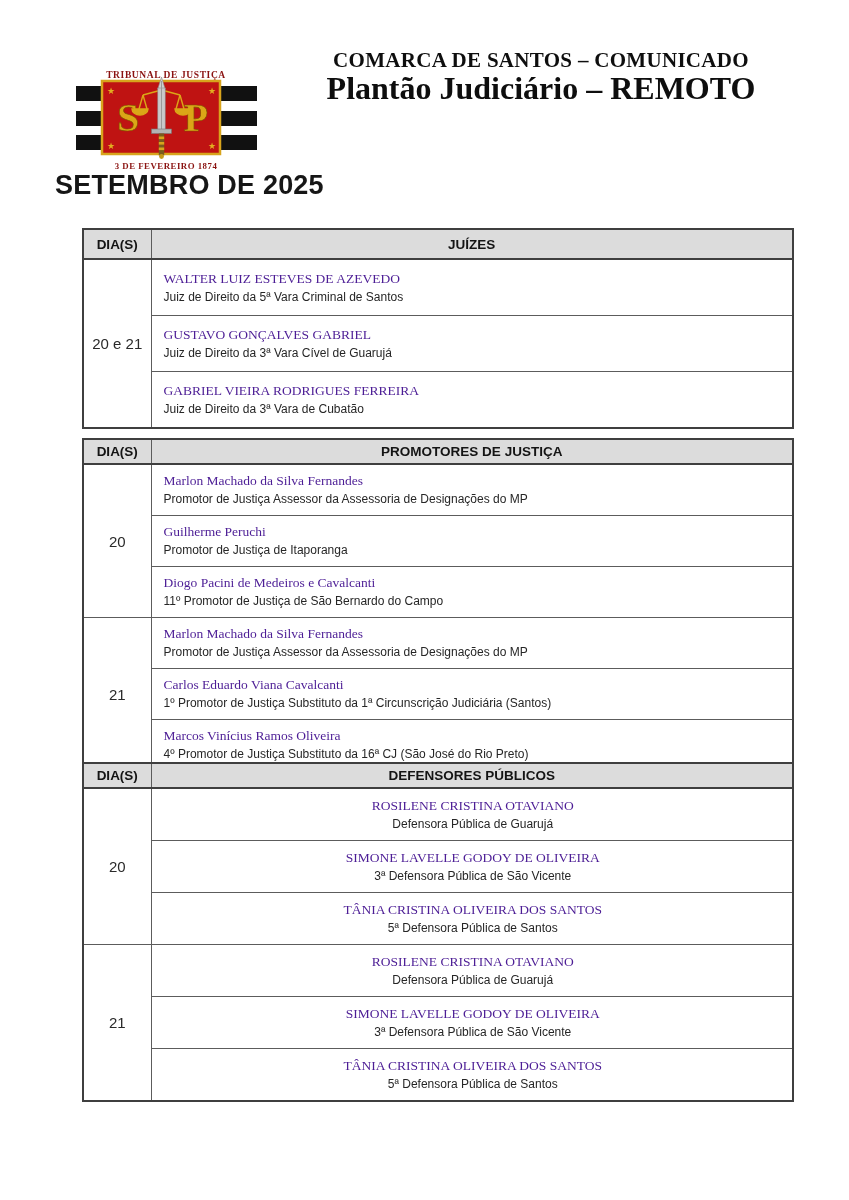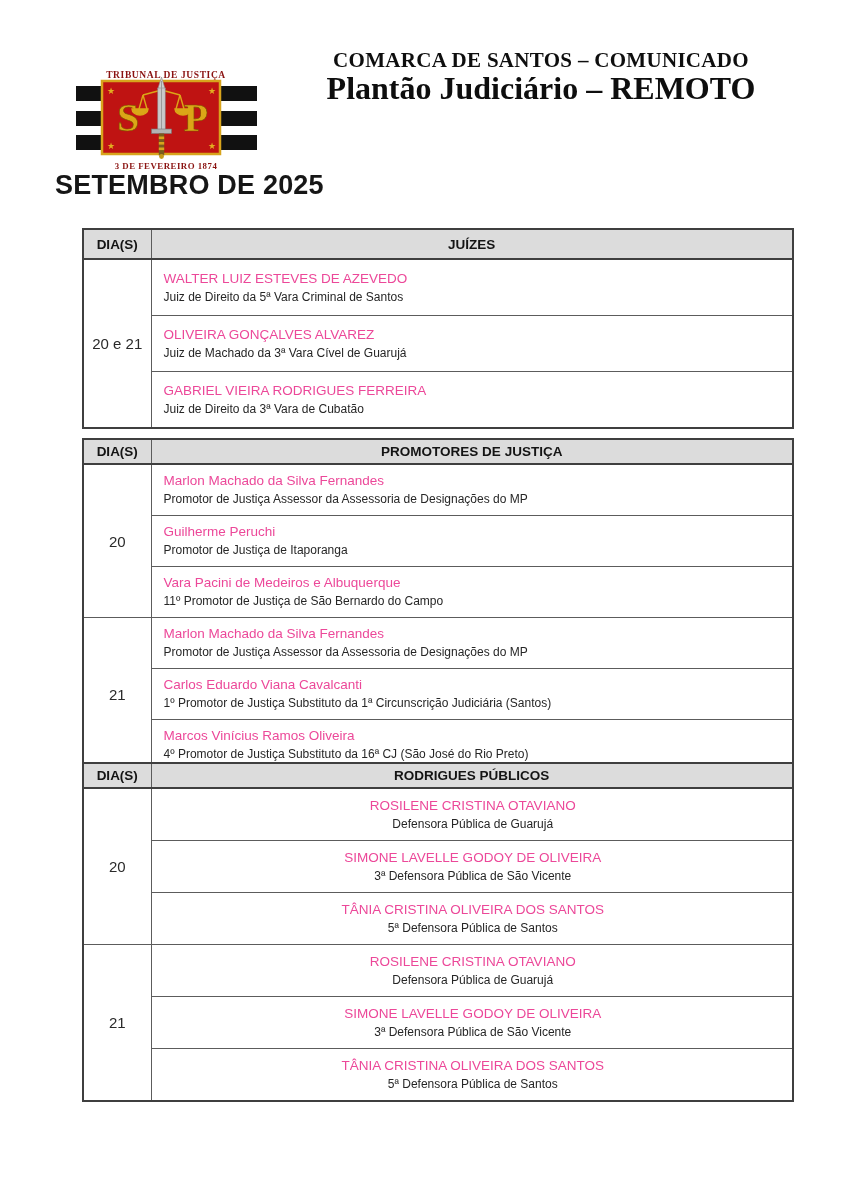--- a/index.html
+++ b/index.html
@@ -46,21 +46,21 @@
     text-align:center;vertical-align:middle;
     border-bottom:2px solid #3f3f3f;
   }
   .tbl td.day{
     text-align:center;vertical-align:middle;
     font-size:15px;color:#2a2a2a;
   }
   .tbl td.entry{
     padding:4px 10px 4px 12px;vertical-align:middle;
   }
-  .nm{font-size:13.5px;line-height:19px;color:#ec4899;}
+  .nm{font-size:13.5px;line-height:19px;color:#4c1d95;font-family:Liberation Serif, serif;}
   .rl{font-size:12px;line-height:19px;color:#262626;}
 
   .t1{top:228px;}
   .t1 tr.head th{height:26px;}
   .t1 td.entry{height:47px;}
 
   .t2{top:438px;}
   .t2 tr.head th{height:21px;}
   .t2 td.entry{height:42px;}
 
@@ -138,22 +138,22 @@
     </tr>
     <tr>
       <td class="day" rowspan="3">20 e 21</td>
       <td class="entry">
         <div class="nm">WALTER LUIZ ESTEVES DE AZEVEDO</div>
         <div class="rl">Juiz de Direito da 5ª Vara Criminal de Santos</div>
       </td>
     </tr>
     <tr>
       <td class="entry">
-        <div class="nm">OLIVEIRA GONÇALVES ALVAREZ</div>
-        <div class="rl">Juiz de Machado da 3ª Vara Cível de Guarujá</div>
+        <div class="nm">GUSTAVO GONÇALVES GABRIEL</div>
+        <div class="rl">Juiz de Direito da 3ª Vara Cível de Guarujá</div>
       </td>
     </tr>
     <tr>
       <td class="entry">
         <div class="nm">GABRIEL VIEIRA RODRIGUES FERREIRA</div>
         <div class="rl">Juiz de Direito da 3ª Vara de Cubatão</div>
       </td>
     </tr>
   </tbody>
     </table>
@@ -176,21 +176,21 @@
       </td>
     </tr>
     <tr>
       <td class="entry">
         <div class="nm">Guilherme Peruchi</div>
         <div class="rl">Promotor de Justiça de Itaporanga</div>
       </td>
     </tr>
     <tr>
       <td class="entry">
-        <div class="nm">Vara Pacini de Medeiros e Albuquerque</div>
+        <div class="nm">Diogo Pacini de Medeiros e Cavalcanti</div>
         <div class="rl">11º Promotor de Justiça de São Bernardo do Campo</div>
       </td>
     </tr>
     <tr>
       <td class="day" rowspan="3">21</td>
       <td class="entry">
         <div class="nm">Marlon Machado da Silva Fernandes</div>
         <div class="rl">Promotor de Justiça Assessor da Assessoria de Designações do MP</div>
       </td>
     </tr>
@@ -210,21 +210,21 @@
     </table>
 
   <table class="tbl t3">
     <colgroup>
         <col class="day-col">
         <col>
       </colgroup>
     <tbody>
         <tr class="head">
       <th>DIA(S)</th>
-      <th>RODRIGUES PÚBLICOS</th>
+      <th>DEFENSORES PÚBLICOS</th>
     </tr>
     <tr>
       <td class="day" rowspan="3">20</td>
       <td class="entry">
         <div class="nm">ROSILENE CRISTINA OTAVIANO</div>
         <div class="rl">Defensora Pública de Guarujá</div>
       </td>
     </tr>
     <tr>
       <td class="entry">

